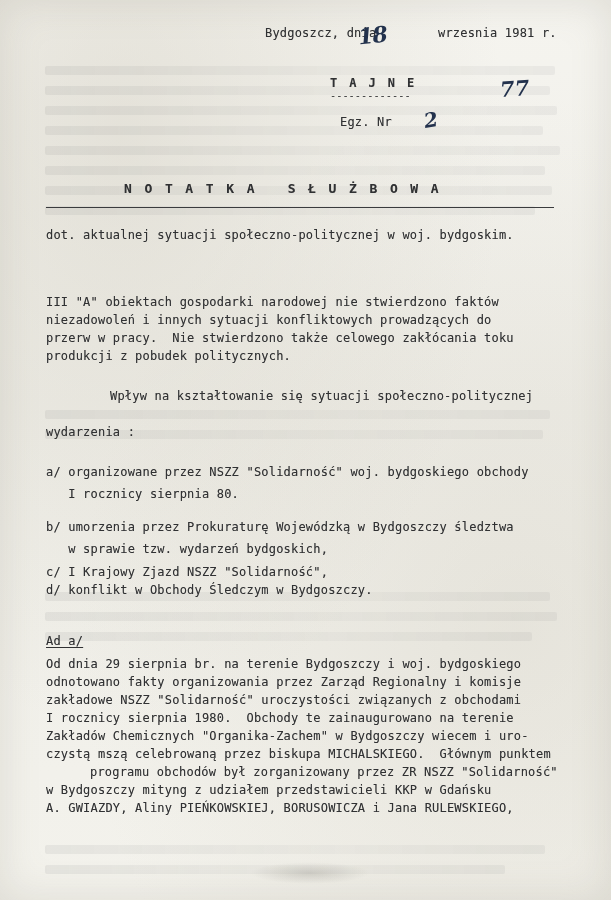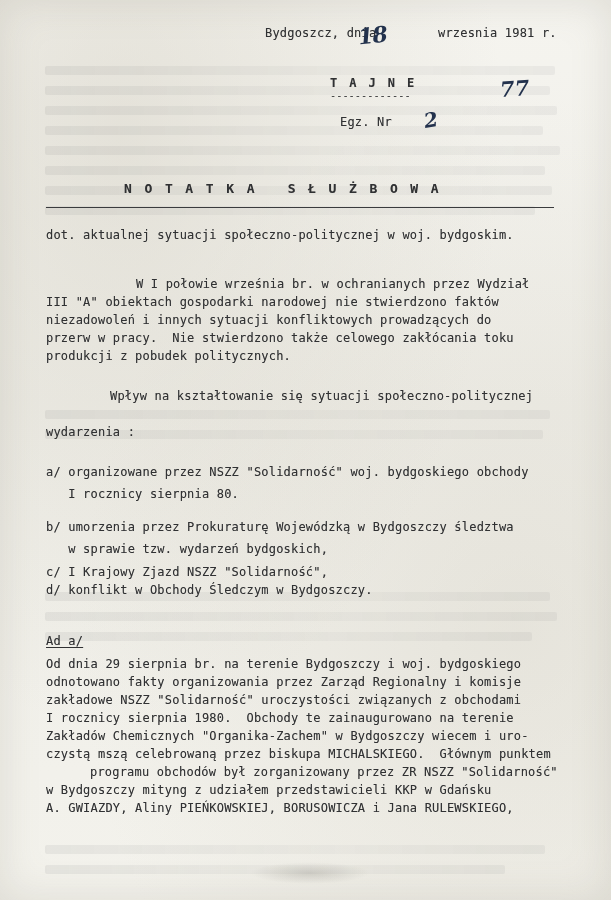--- a/index.html
+++ b/index.html
@@ -138,21 +138,20 @@
     <div class="tline spaced bold" style="left:330px; top:77px;text-align:center;">T A J N E</div>
     <div class="dash-rule" style="left:330px; top:89px;">-------------</div>
 
     <div class="tline" style="left:340px; top:116px;">Egz. Nr</div>
 
     <div class="tline spaced bold" style="left:124px; top:183px; font-size:13px;">N O T A T K A   S Ł U Ż B O W A</div>
     <div class="underline-rule" style="left:46px; top:207px; width:508px;"></div>
 
     <div class="tline" style="left:46px; top:229px;">dot. aktualnej sytuacji społeczno-politycznej w woj. bydgoskim.</div>
 
-    <div class="tline" style="left:136px; top:278px;">W I połowie września br. w ochranianych przez Wydział</div>
     <div class="tline" style="left:46px; top:296px;">III "A" obiektach gospodarki narodowej nie stwierdzono faktów</div>
     <div class="tline" style="left:46px; top:314px;">niezadowoleń i innych sytuacji konfliktowych prowadzących do</div>
     <div class="tline" style="left:46px; top:332px;">przerw w pracy.  Nie stwierdzono także celowego zakłócania toku</div>
     <div class="tline" style="left:46px; top:350px;">produkcji z pobudek politycznych.</div>
 
     <div class="tline" style="left:110px; top:390px;">Wpływ na kształtowanie się sytuacji społeczno-politycznej</div>
     <div class="tline" style="left:46px; top:426px;">wydarzenia :</div>
 
     <div class="tline" style="left:46px; top:466px;">a/ organizowane przez NSZZ "Solidarność" woj. bydgoskiego obchody</div>
     <div class="tline" style="left:46px; top:488px;">   I rocznicy sierpnia 80.</div>

